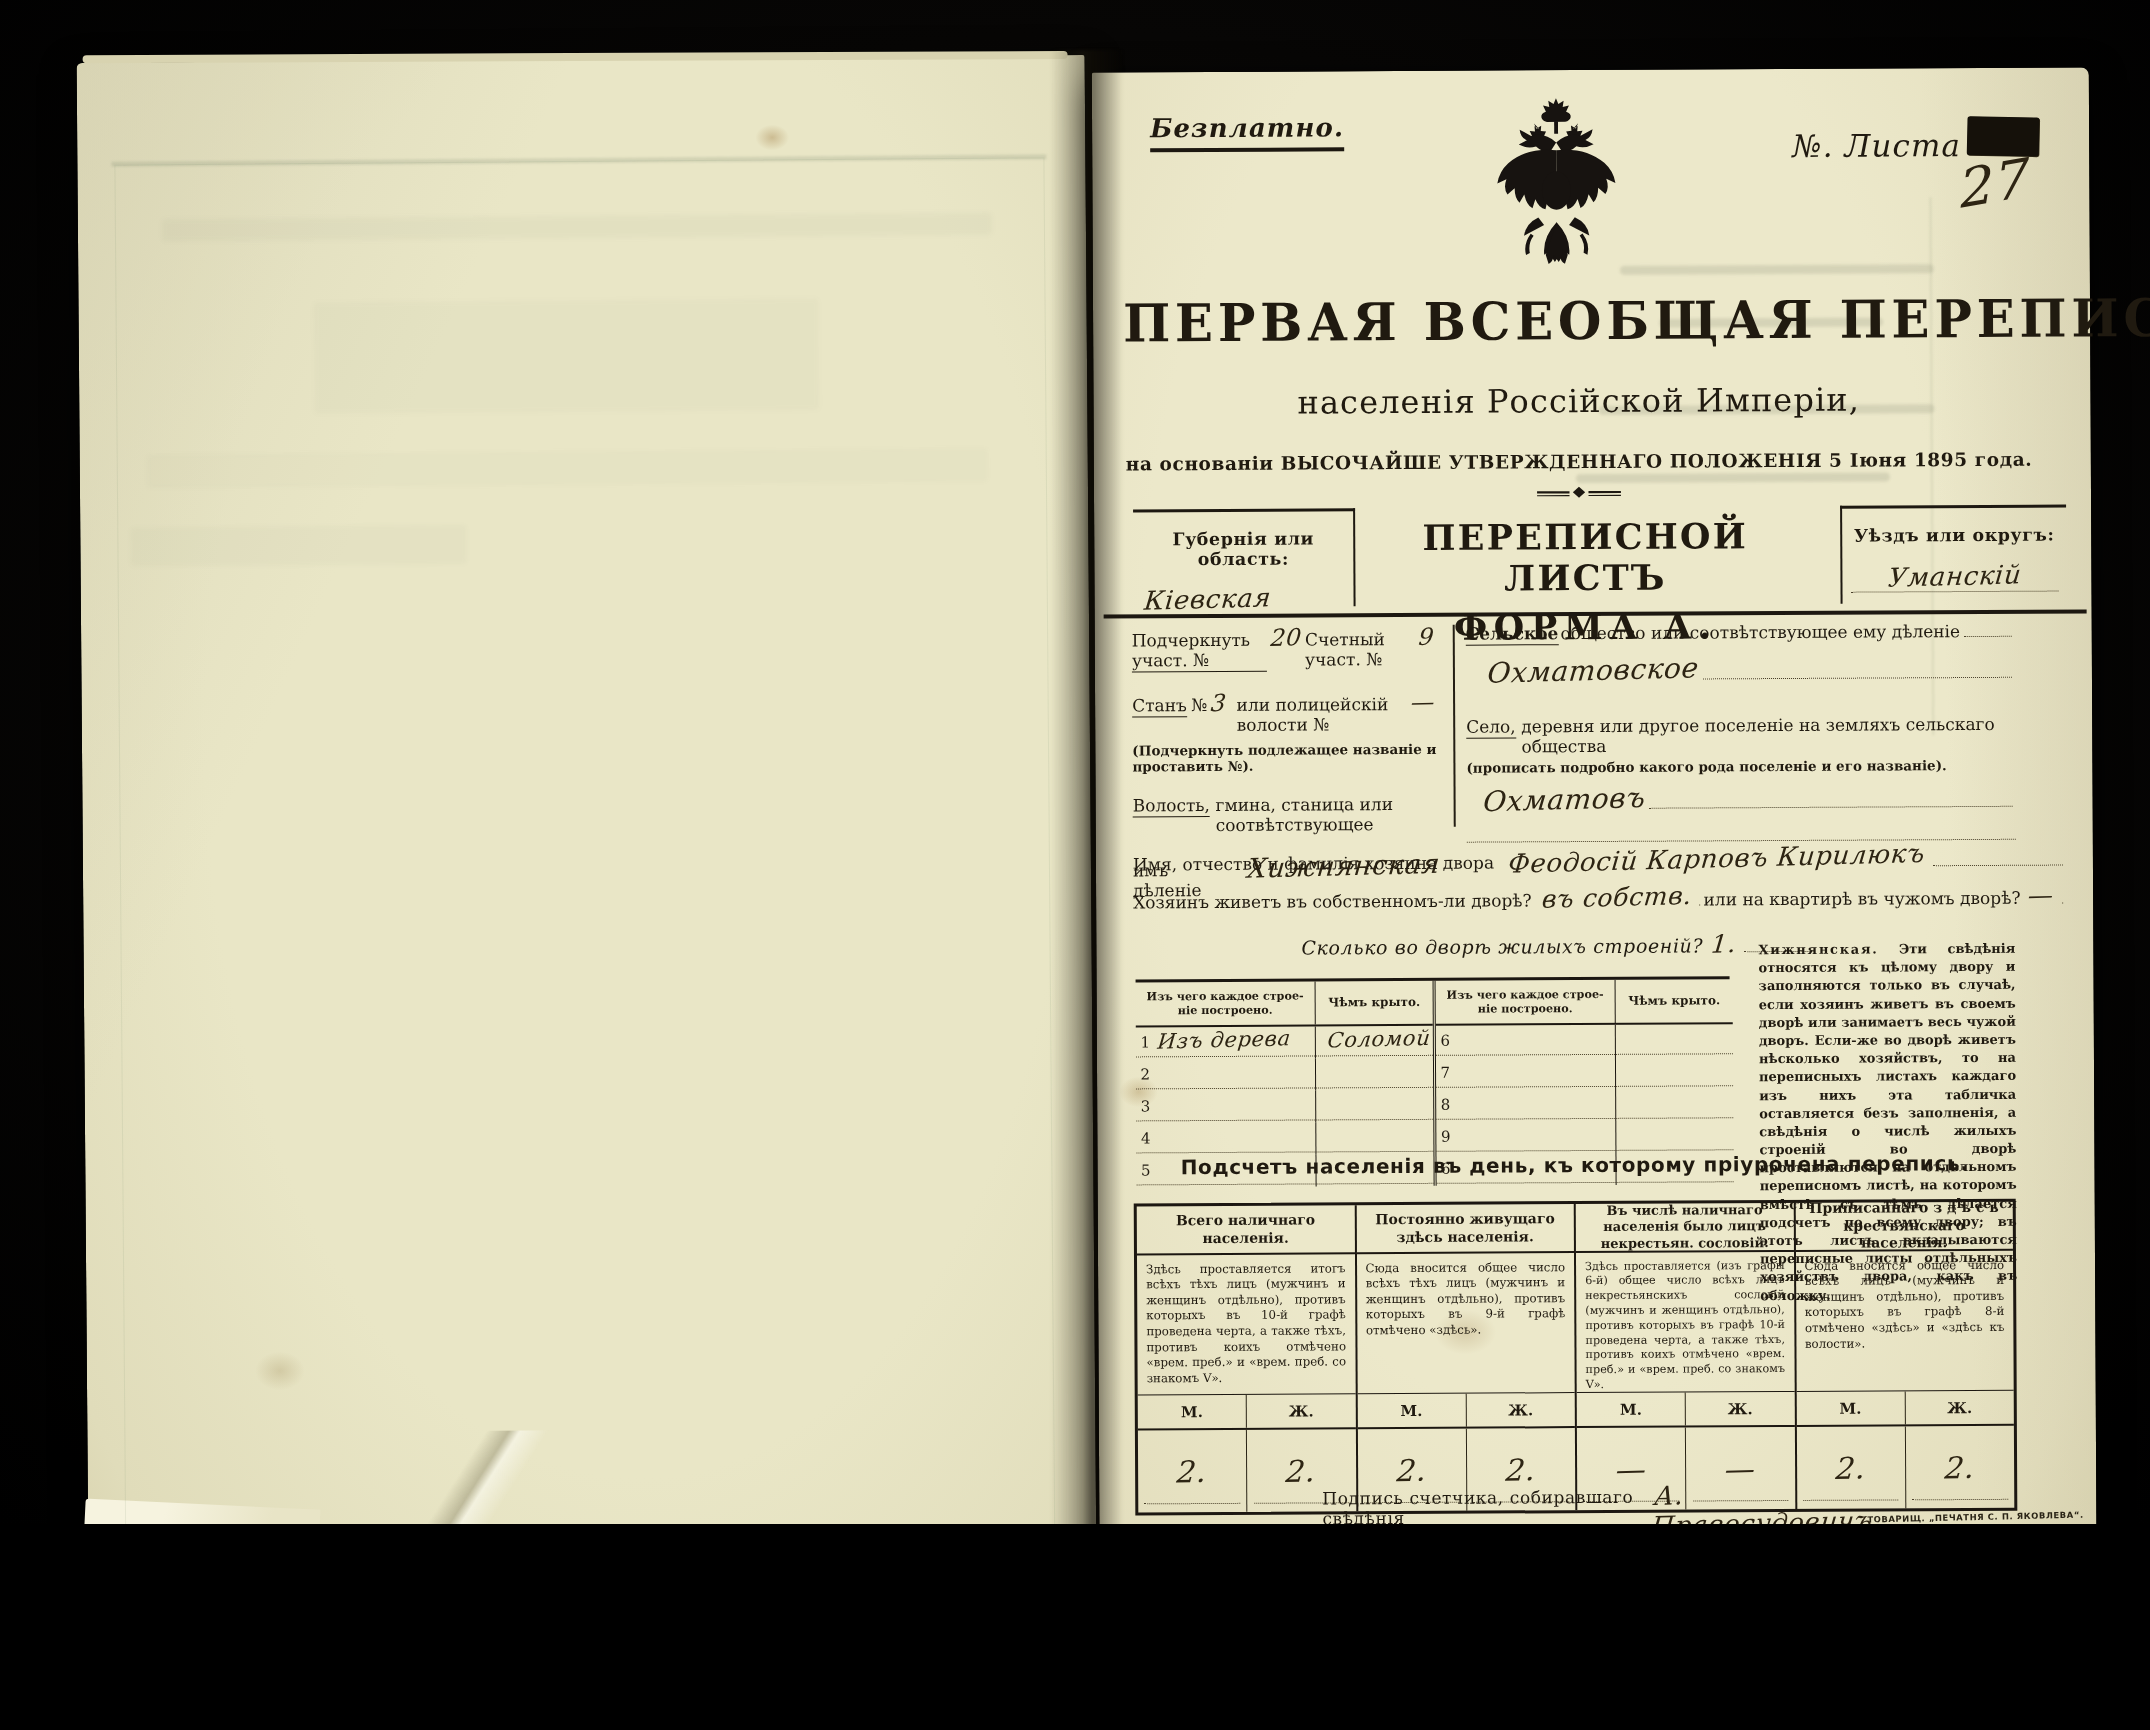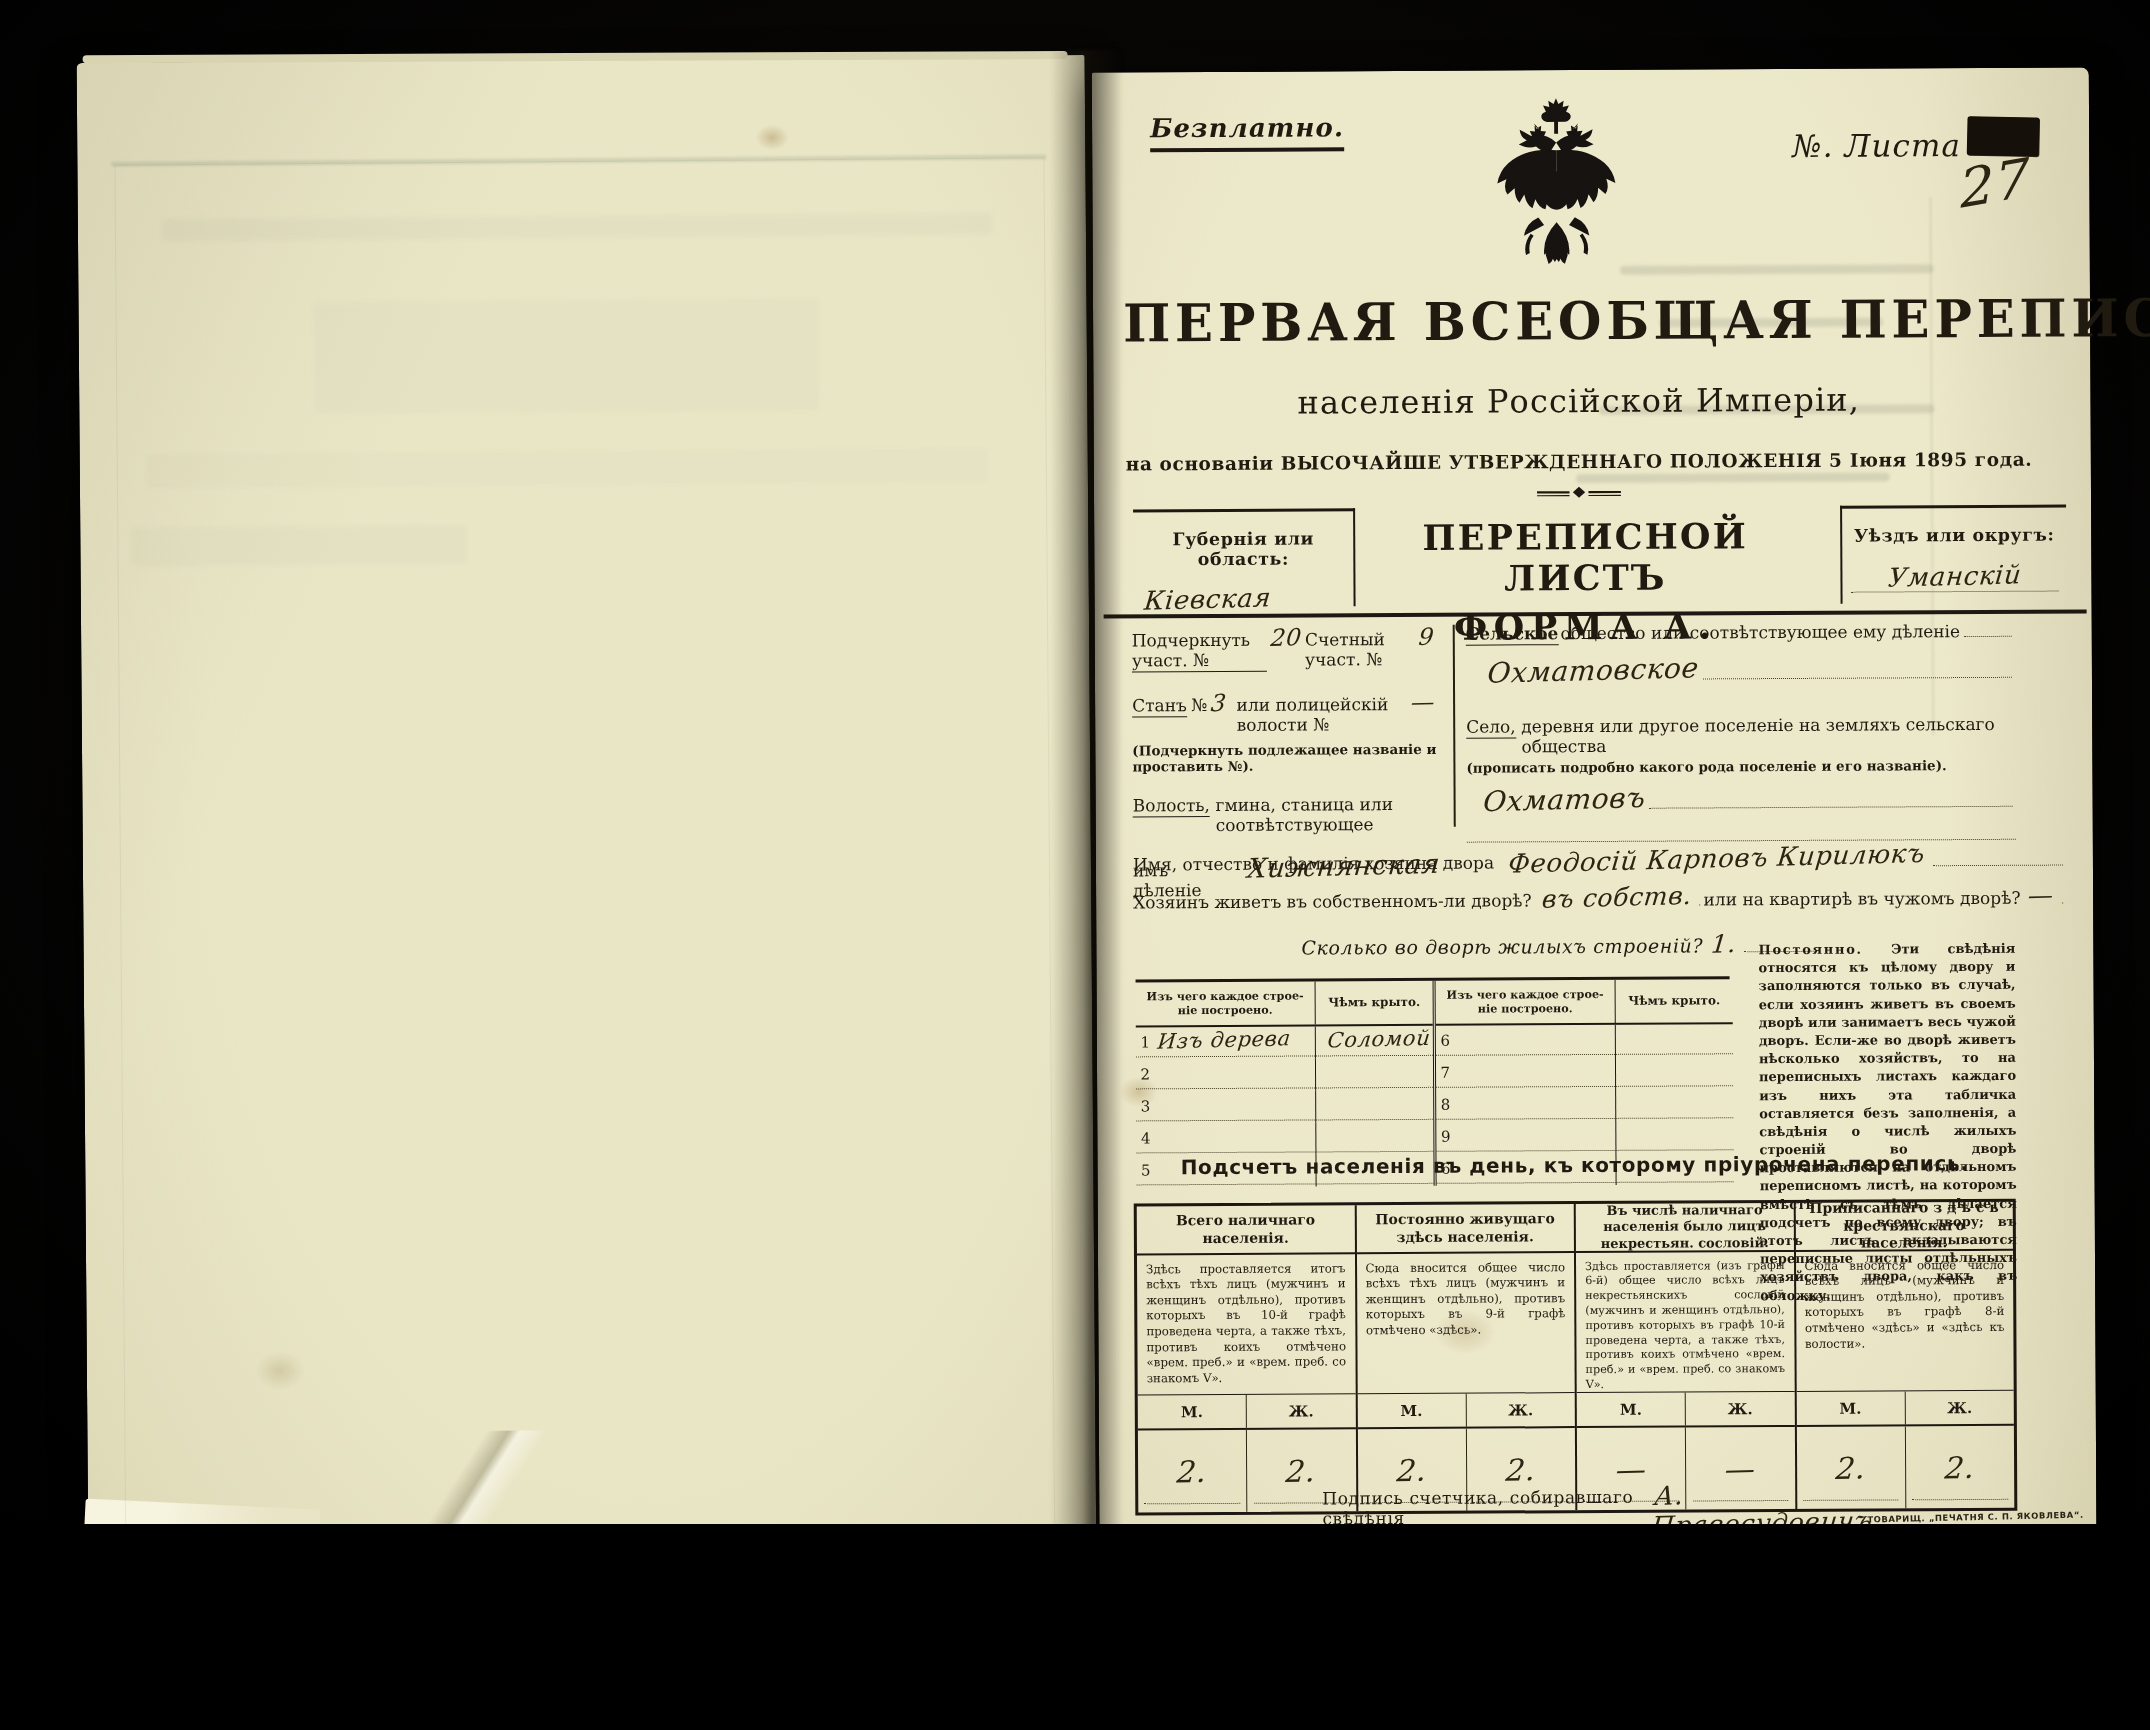--- a/index.html
+++ b/index.html
@@ -337,21 +337,21 @@
             </div>
           <div class="b-row">
               <span class="b-no">6</span>
               <span class="b-built"></span>
               <span class="b-roof"></span>
             </div>
         </div>
       </div>
 
       <div class="abs note" style="left:662px;top:872px;width:257px;">
-        <span class="nt">Постоянно.</span>
+        <span class="nt">Хижнянская.</span>
         <span>Эти свѣдѣнія относятся къ цѣлому двору и заполняются только въ случаѣ, если хозяинъ живетъ въ своемъ дворѣ или занимаетъ весь чужой дворъ. Если-же во дворѣ живетъ нѣсколько хозяйствъ, то на переписныхъ листахъ каждаго изъ нихъ эта табличка оставляется безъ заполненія, а свѣдѣнія о числѣ жилыхъ строеній во дворѣ проставляются на отдѣльномъ переписномъ листѣ, на которомъ вмѣстѣ съ тѣмъ дѣлается подсчетъ по всему двору; въ этотъ листъ вкладываются переписные листы отдѣльныхъ хозяйствъ двора, какъ въ обложку.</span>
       </div>
 
       <div class="abs ctr sect" style="left:37px;top:1083px;width:880px;">Подсчетъ населенія въ день, къ которому пріурочена перепись.</div>
 
       <div class="abs ptable" style="left:36px;top:1131px;width:876px;">
         <div class="pgroup">
           <div class="p-title">Всего наличнаго населенія.</div>
           <div class="p-desc">Здѣсь проставляется итогъ всѣхъ тѣхъ лицъ (мужчинъ и женщинъ отдѣльно), противъ которыхъ въ 10-й графѣ проведена черта, а также тѣхъ, противъ коихъ отмѣчено «врем. преб.» и «врем. преб. со знакомъ V».</div>
           <div class="p-mf">

